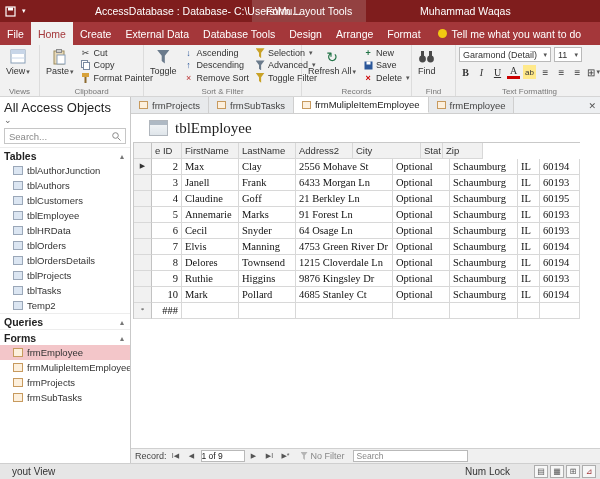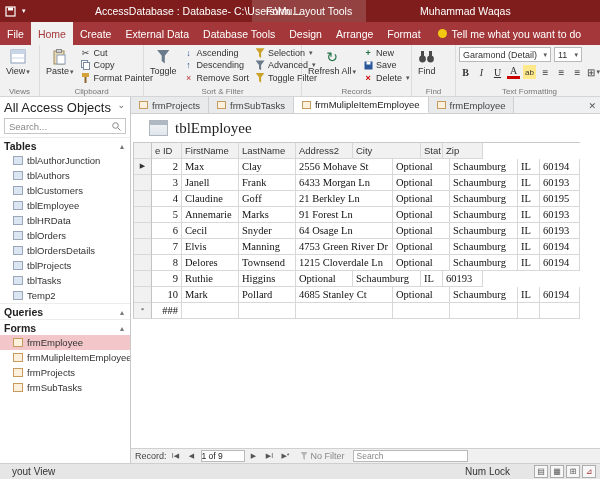--- a/index.html
+++ b/index.html
@@ -43,21 +43,21 @@
   .fmt-i { font-style:italic; font-family:"Liberation Serif", serif; }
   .fmt-u { text-decoration:underline; font-family:"Liberation Serif", serif; }
   .fmt-a { border-bottom:3px solid #c00; line-height:9px; font-family:"Liberation Serif", serif; }
   .fmt-hl { background:#ffe98a; padding:0 1px; font-size:8px; }
 
   
   .main { position:absolute; top:97px; left:0; right:0; bottom:16px; display:flex; }
 
   
   .sidebar { width:131px; flex:0 0 131px; border-right:1px solid #c9c9c9; background:#fff; overflow:hidden; }
-  .sb-title { display:flex; align-items:flex-start; justify-content:space-between; padding:3px 5px 2px 4px; font-size:13px; color:#222; }
+  .sb-title { display:flex; align-items:flex-start; justify-content:space-between; padding:3px 5px 2px 4px; font-size:13px; color:#222;flex-direction:column; }
   .sb-title .chev { font-size:9px; color:#666; }
   .sb-search { margin:1px 4px 3px 4px; height:16px; border:1px solid #c6c6c6; background:#fff; display:flex; align-items:center; justify-content:space-between; padding:0 4px; font-size:9.5px; color:#888; }
   .side-sec { display:flex; align-items:center; justify-content:space-between; padding:2px 6px 1px 4px; font-size:10.5px; font-weight:bold; color:#222; border-top:1px solid #ededed; }
   .side-sec .caret { font-size:8px; color:#777; font-weight:normal; }
   .side-item { display:flex; align-items:center; gap:4px; height:15px; padding-left:13px; font-size:9.5px; color:#333; white-space:nowrap; overflow:hidden; }
   .side-item.selected { background:#f3c6c9; }
   .obj-icon { width:10px; height:9px; flex:0 0 auto; border:1px solid #9aa7b8; background:#dce6f2; }
   .obj-icon.form { border-color:#c79a5e; background:#fdf0dd; }
 
   
@@ -512,20 +512,21 @@
               <div class="cell w4">Optional</div>
               <div class="cell w5">Schaumburg</div>
               <div class="cell w6">IL</div>
               <div class="cell w7">60194</div>
             </div>
             <div class="gridrow">
               <div class="cell selcell w-sel"></div>
               <div class="cell w0">9</div>
               <div class="cell w1">Ruthie</div>
               <div class="cell w2">Higgins</div>
+              <div class="cell w3">9876 Kingsley Dr</div>
               <div class="cell w4">Optional</div>
               <div class="cell w5">Schaumburg</div>
               <div class="cell w6">IL</div>
               <div class="cell w7">60193</div>
             </div>
             <div class="gridrow">
               <div class="cell selcell w-sel"></div>
               <div class="cell w0">10</div>
               <div class="cell w1">Mark</div>
               <div class="cell w2">Pollard</div>

